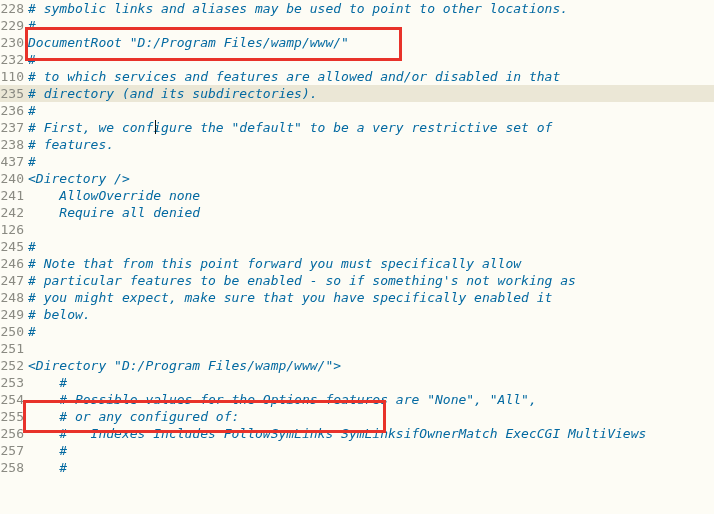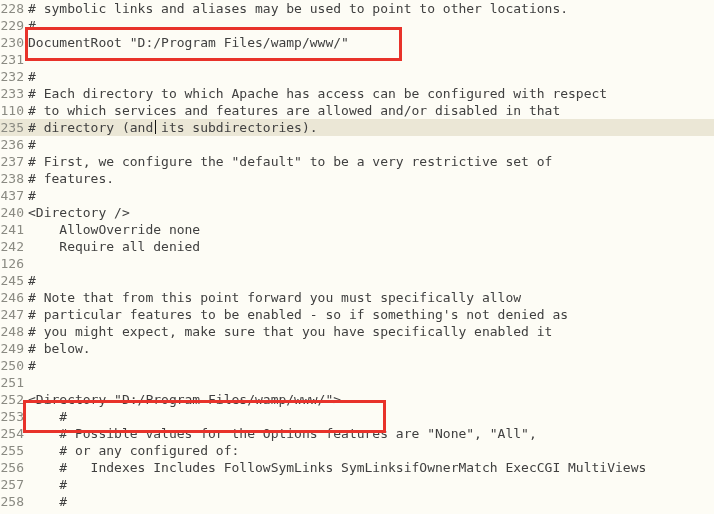--- a/index.html
+++ b/index.html
@@ -39,22 +39,23 @@
     width: 24px;
     text-align: right;
     color: #8a8a82;
     font-family: "DejaVu Sans Mono", "Liberation Mono", monospace;
     font-size: 13px;
     -moz-user-select: none;
   }
   .content {
     display: inline-block;
     padding-left: 4px;
-    color: #404040;
+    color: #0369a1;
     white-space: pre;
+    font-style: italic;
   }
   .hl-box {
     position: absolute;
     border: 3px solid #e8322a;
     box-sizing: border-box;
     pointer-events: none;
     background: transparent;
   }
   .caret {
     position: absolute;
@@ -64,36 +65,34 @@
   }
 </style>
 </head>
 <body>
 
 <div id="editor">
   <div class="lines">
       <div class="code-line"><span class="gutter">228</span><span class="content"># symbolic links and aliases may be used to point to other locations.</span></div>
       <div class="code-line"><span class="gutter">229</span><span class="content">#</span></div>
       <div class="code-line"><span class="gutter">230</span><span class="content">DocumentRoot "D:/Program Files/wamp/www/"</span></div>
-      <div class="code-line"><span class="gutter">231</span><span class="content"></span></div>
       <div class="code-line"><span class="gutter">232</span><span class="content">#</span></div>
-      <div class="code-line"><span class="gutter">233</span><span class="content"># Each directory to which Apache has access can be configured with respect</span></div>
       <div class="code-line"><span class="gutter">110</span><span class="content"># to which services and features are allowed and/or disabled in that</span></div>
       <div class="code-line current"><span class="gutter">235</span><span class="content"># directory (and its subdirectories).</span></div>
       <div class="code-line"><span class="gutter">236</span><span class="content">#</span></div>
       <div class="code-line"><span class="gutter">237</span><span class="content"># First, we configure the "default" to be a very restrictive set of</span></div>
       <div class="code-line"><span class="gutter">238</span><span class="content"># features.</span></div>
       <div class="code-line"><span class="gutter">437</span><span class="content">#</span></div>
       <div class="code-line"><span class="gutter">240</span><span class="content">&lt;Directory /&gt;</span></div>
       <div class="code-line"><span class="gutter">241</span><span class="content">    AllowOverride none</span></div>
       <div class="code-line"><span class="gutter">242</span><span class="content">    Require all denied</span></div>
       <div class="code-line"><span class="gutter">126</span><span class="content"></span></div>
       <div class="code-line"><span class="gutter">245</span><span class="content">#</span></div>
       <div class="code-line"><span class="gutter">246</span><span class="content"># Note that from this point forward you must specifically allow</span></div>
-      <div class="code-line"><span class="gutter">247</span><span class="content"># particular features to be enabled - so if something's not denied as</span></div>
+      <div class="code-line"><span class="gutter">247</span><span class="content"># particular features to be enabled - so if something's not working as</span></div>
       <div class="code-line"><span class="gutter">248</span><span class="content"># you might expect, make sure that you have specifically enabled it</span></div>
       <div class="code-line"><span class="gutter">249</span><span class="content"># below.</span></div>
       <div class="code-line"><span class="gutter">250</span><span class="content">#</span></div>
       <div class="code-line"><span class="gutter">251</span><span class="content"></span></div>
       <div class="code-line"><span class="gutter">252</span><span class="content">&lt;Directory "D:/Program Files/wamp/www/"&gt;</span></div>
       <div class="code-line"><span class="gutter">253</span><span class="content">    #</span></div>
       <div class="code-line"><span class="gutter">254</span><span class="content">    # Possible values for the Options features are "None", "All",</span></div>
       <div class="code-line"><span class="gutter">255</span><span class="content">    # or any configured of:</span></div>
       <div class="code-line"><span class="gutter">256</span><span class="content">    #   Indexes Includes FollowSymLinks SymLinksifOwnerMatch ExecCGI MultiViews</span></div>
       <div class="code-line"><span class="gutter">257</span><span class="content">    #</span></div>

